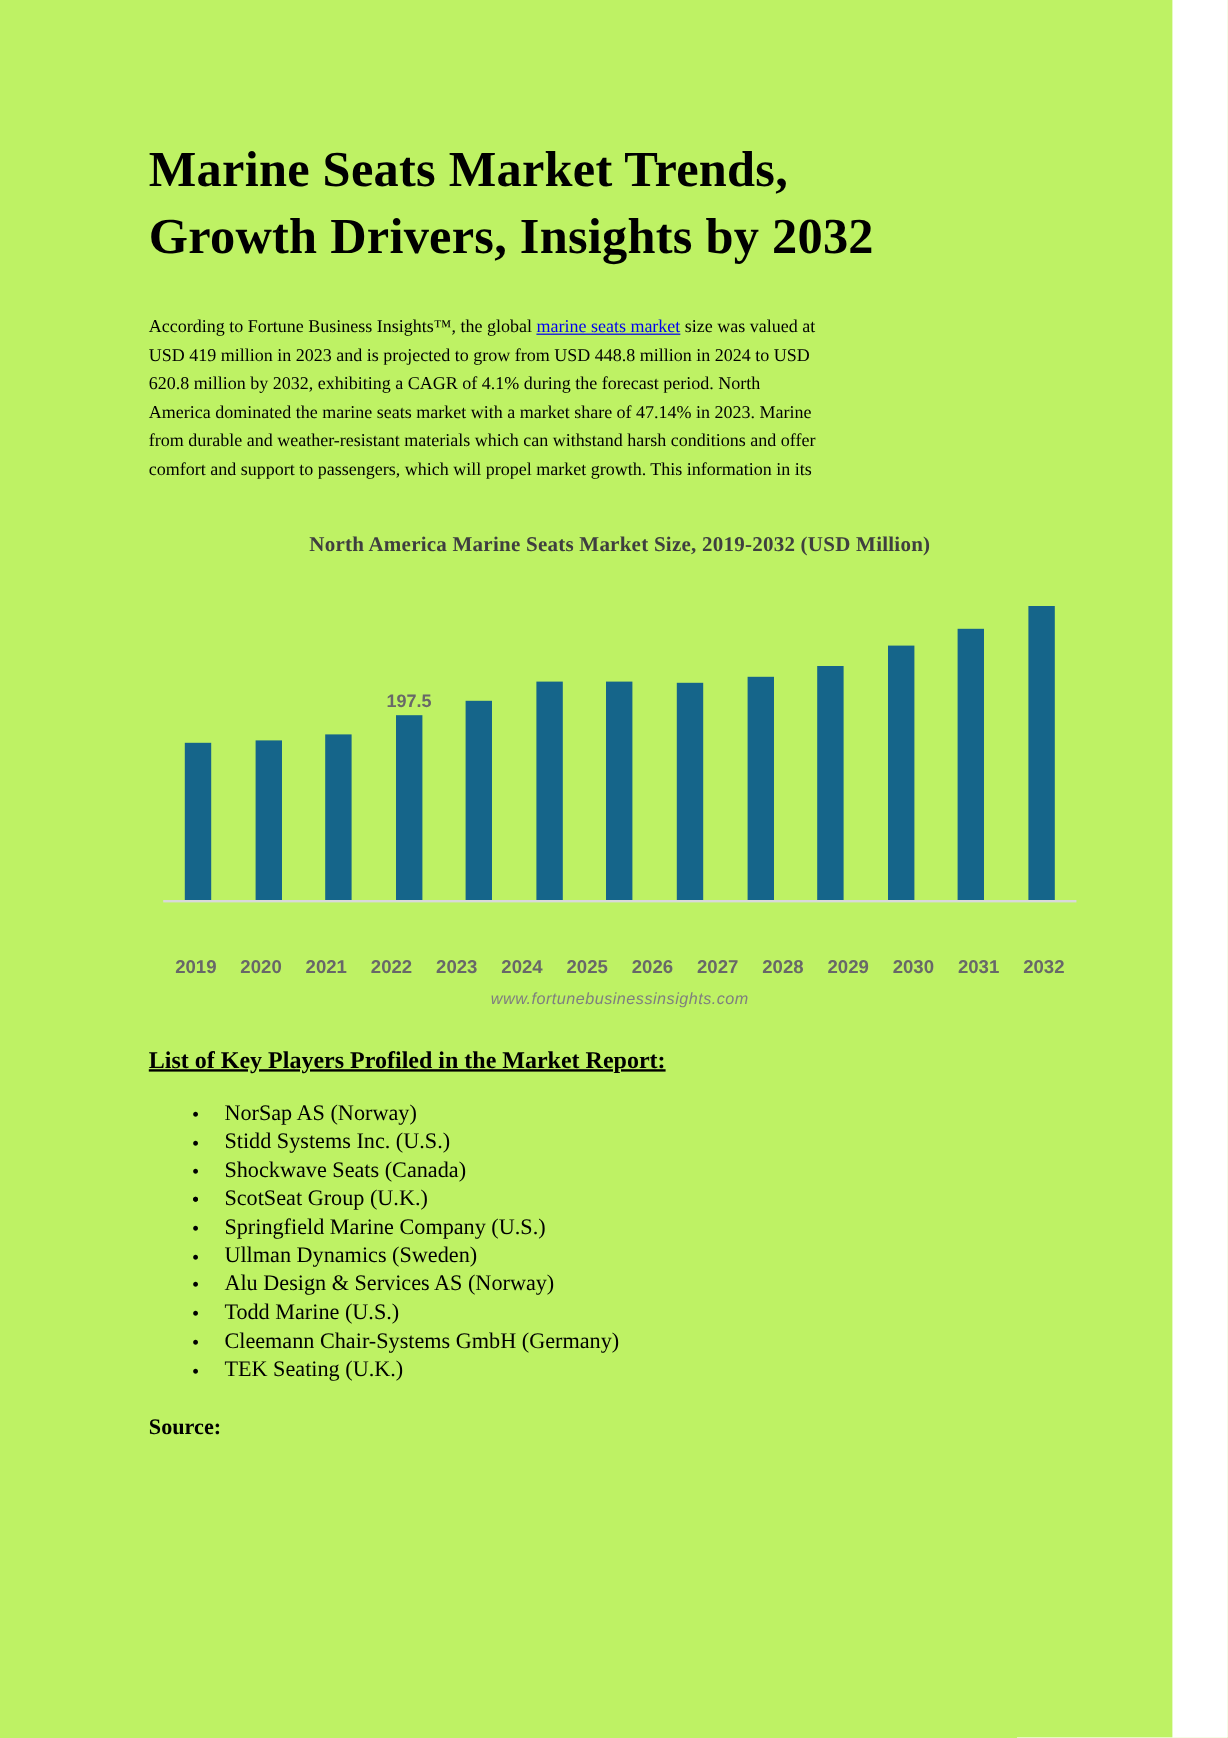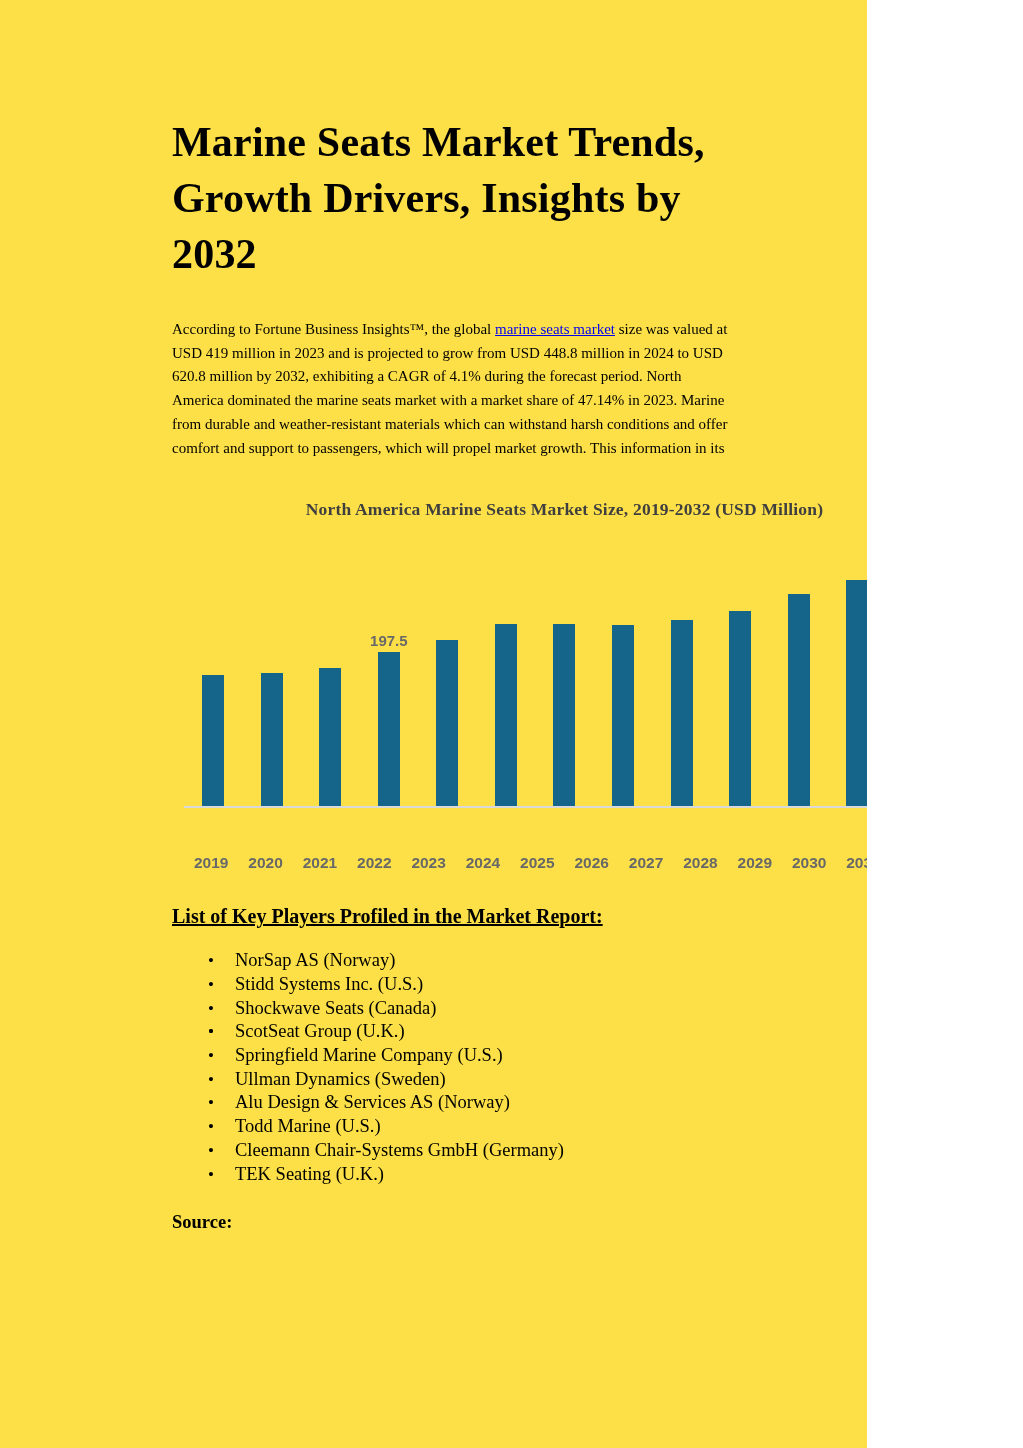--- a/index.html
+++ b/index.html
@@ -1,18 +1,18 @@
 <!DOCTYPE html>
 <html><head>
 <meta charset="utf-8">
 <style>
   * { margin: 0; padding: 0; box-sizing: border-box; }
   html, body { background: #ffffff; }
   body { width: 1023px; height: 1448px; font-family: "Liberation Serif", serif; color: #000; }
-  .page { position: relative; width: 867px; height: 1448px; background: #fde047; overflow: hidden; padding-left: 48px; }
+  .page { position: relative; width: 977px; height: 1448px; background: #bef264; overflow: hidden; }
   .content { padding-left: 124px; padding-right: 134px; }
 
   h1.title {
     margin-top: 114px;
     font-size: 42px;
     line-height: 56px;
     font-weight: bold;
     letter-spacing: 0.2px;
   }
 
@@ -179,20 +179,21 @@
           <div class="xlabel">2024</div>
           <div class="xlabel">2025</div>
           <div class="xlabel">2026</div>
           <div class="xlabel">2027</div>
           <div class="xlabel">2028</div>
           <div class="xlabel">2029</div>
           <div class="xlabel">2030</div>
           <div class="xlabel">2031</div>
           <div class="xlabel">2032</div>
         </div>
+      <div class="watermark">www.fortunebusinessinsights.com</div>
     </section>
 
     <h2 class="kp-heading">List of Key Players Profiled in the Market Report:</h2>
 
     <ul class="kp-list">
         <li><span class="bullet">•</span><span>NorSap AS (Norway)</span></li>
         <li><span class="bullet">•</span><span>Stidd Systems Inc. (U.S.)</span></li>
         <li><span class="bullet">•</span><span>Shockwave Seats (Canada)</span></li>
         <li><span class="bullet">•</span></li>
         <li><span class="bullet">•</span><span>ScotSeat Group (U.K.)</span></li>

